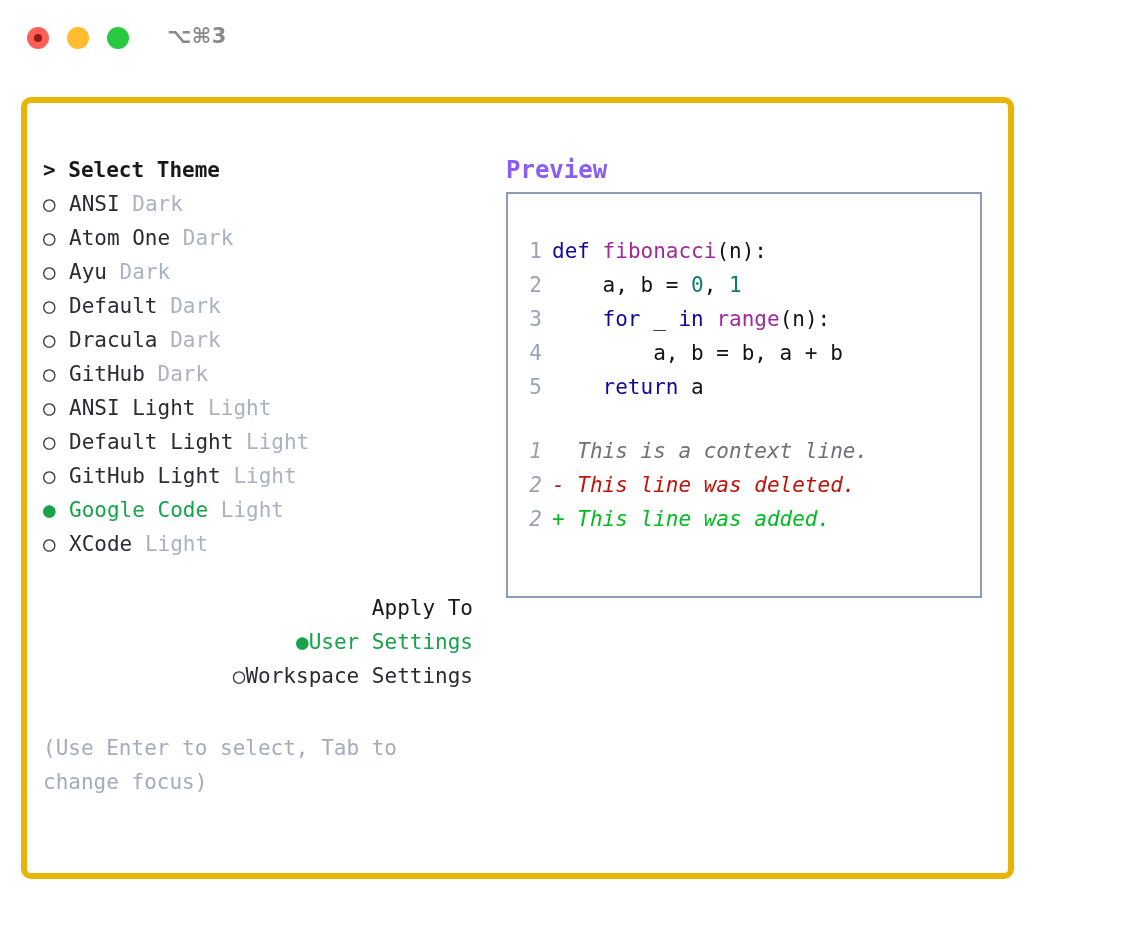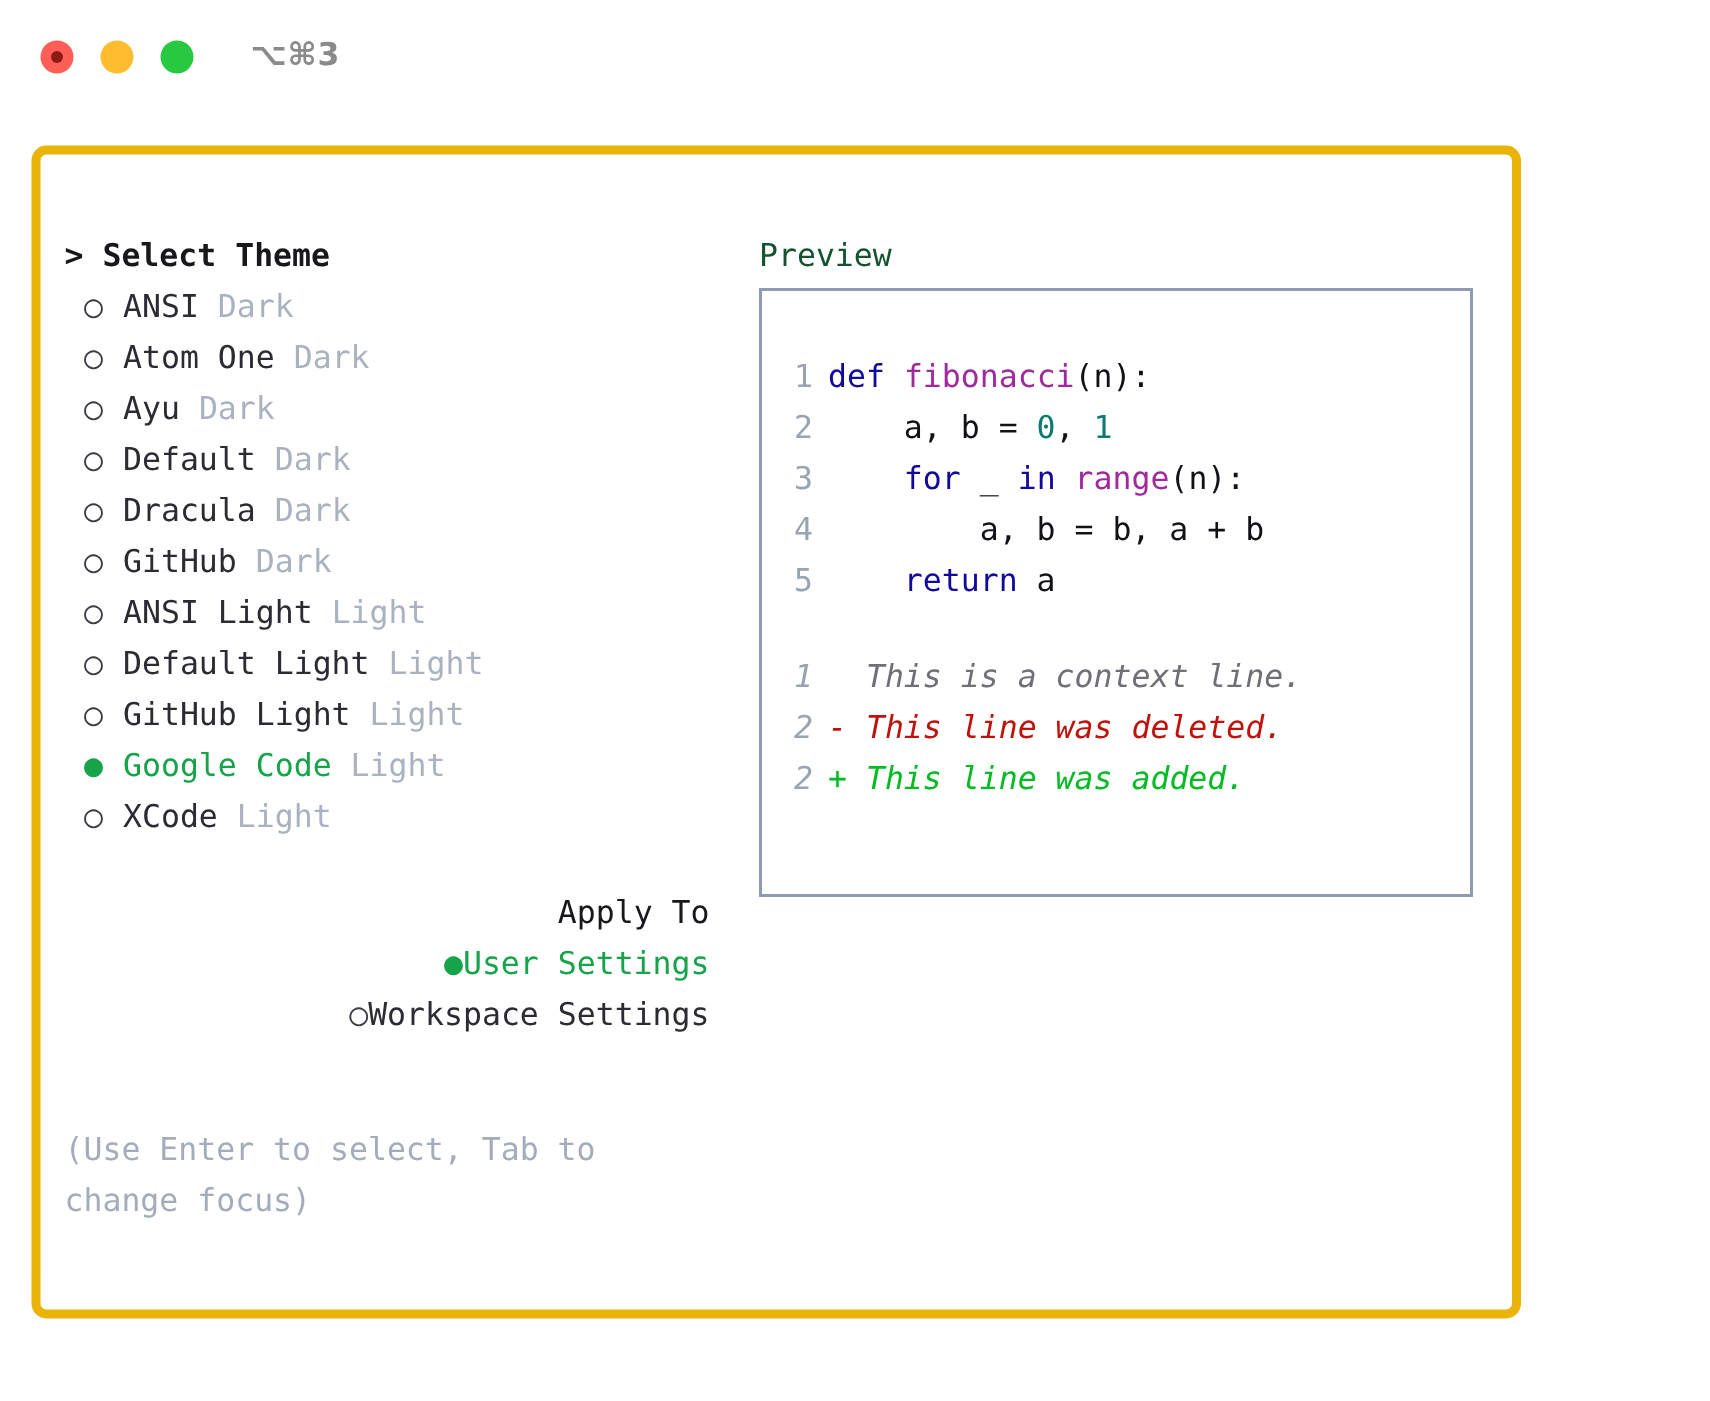--- a/index.html
+++ b/index.html
@@ -91,55 +91,54 @@
     white-space: pre;
   }
   .section-head.focused {
     font-weight: 700;
   }
   .opt-row {
     font-size: 21px;
     line-height: 34px;
     color: #2b2b33;
     white-space: pre;
-    margin-left: 13px;
   }
   .bullet {
     display: inline-block;
     width: 26px;
     color: #3b3b45;
   }
   .bullet.on {
     color: #16a34a;
   }
   .opt-name { color: #2b2b33; }
   .opt-row.selected .opt-name { color: #16a34a; }
   .opt-tag {
     color: #aab2c0;
   }
   #apply-block { margin-top: 30px; text-align: right; }
   #hint {
-    margin-top: 56px;
+    margin-top: 38px;
     font-size: 21px;
     line-height: 34px;
     color: #a4acbb;
     width: 410px;
   }
 
   
   #right-col {
     position: absolute;
     left: 479px;
     top: 50px;
     width: 490px;
   }
   #preview-title {
-    font-size: 21px;
-    font-weight: 400;
-    color: #14532d;
+    font-size: 24px;
+    font-weight: 700;
+    color: #8b5cf6;
     line-height: 34px;
   }
   #preview-box {
     margin-top: 5px;
     width: 476px;
     height: 406px;
     border: 2px solid #8e9bb3;
     box-sizing: border-box;
     background: #ffffff;
     position: relative;

